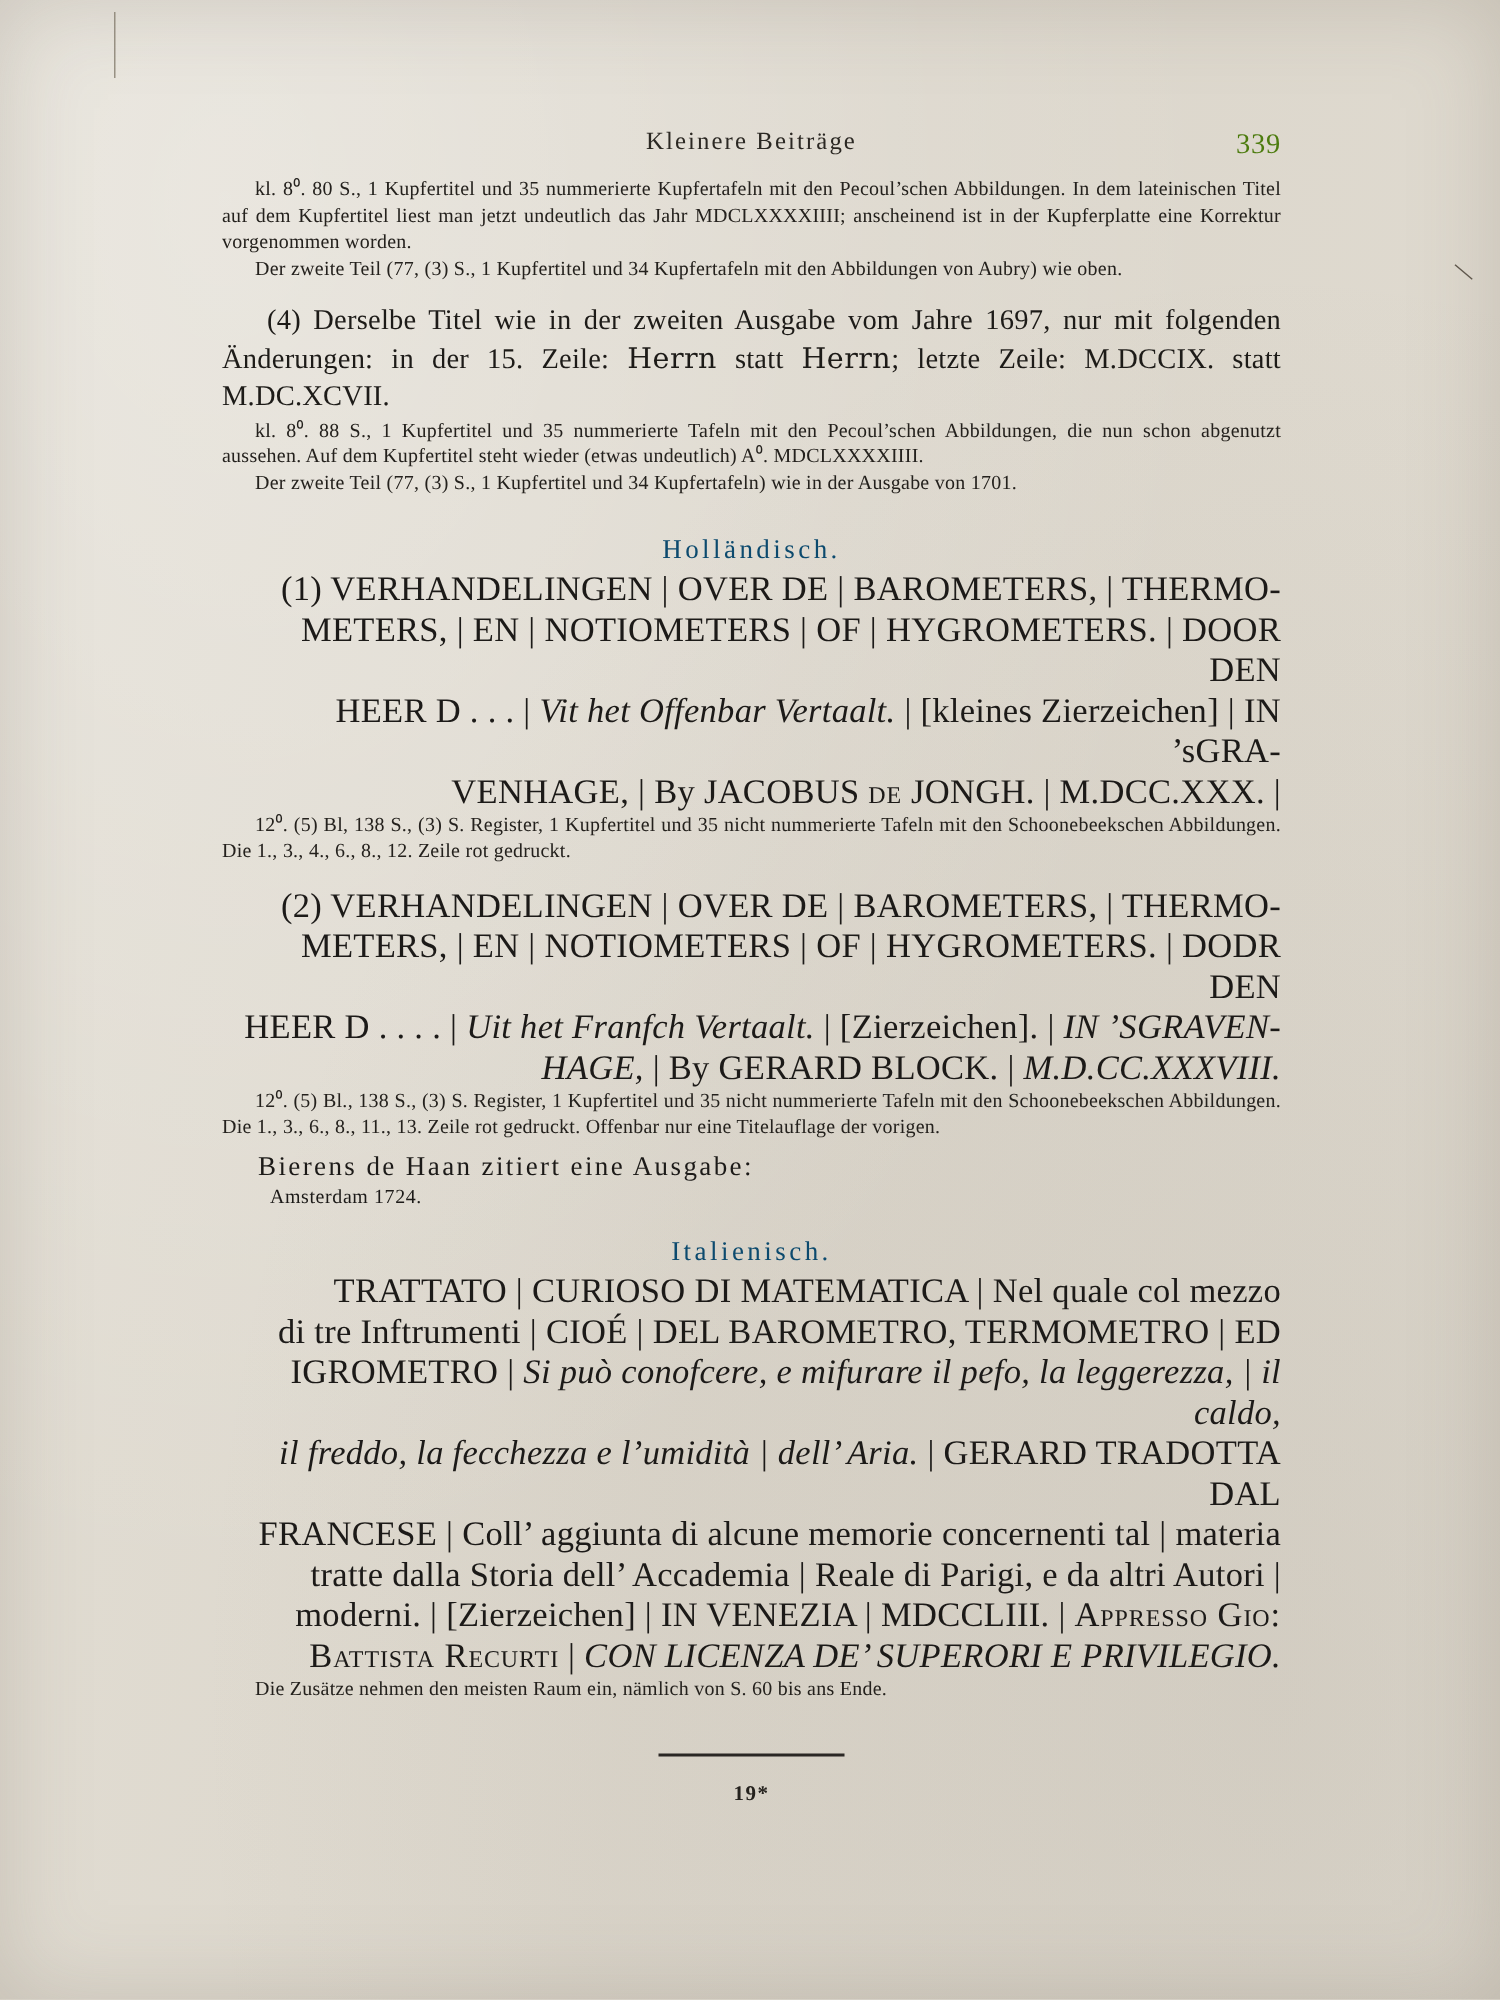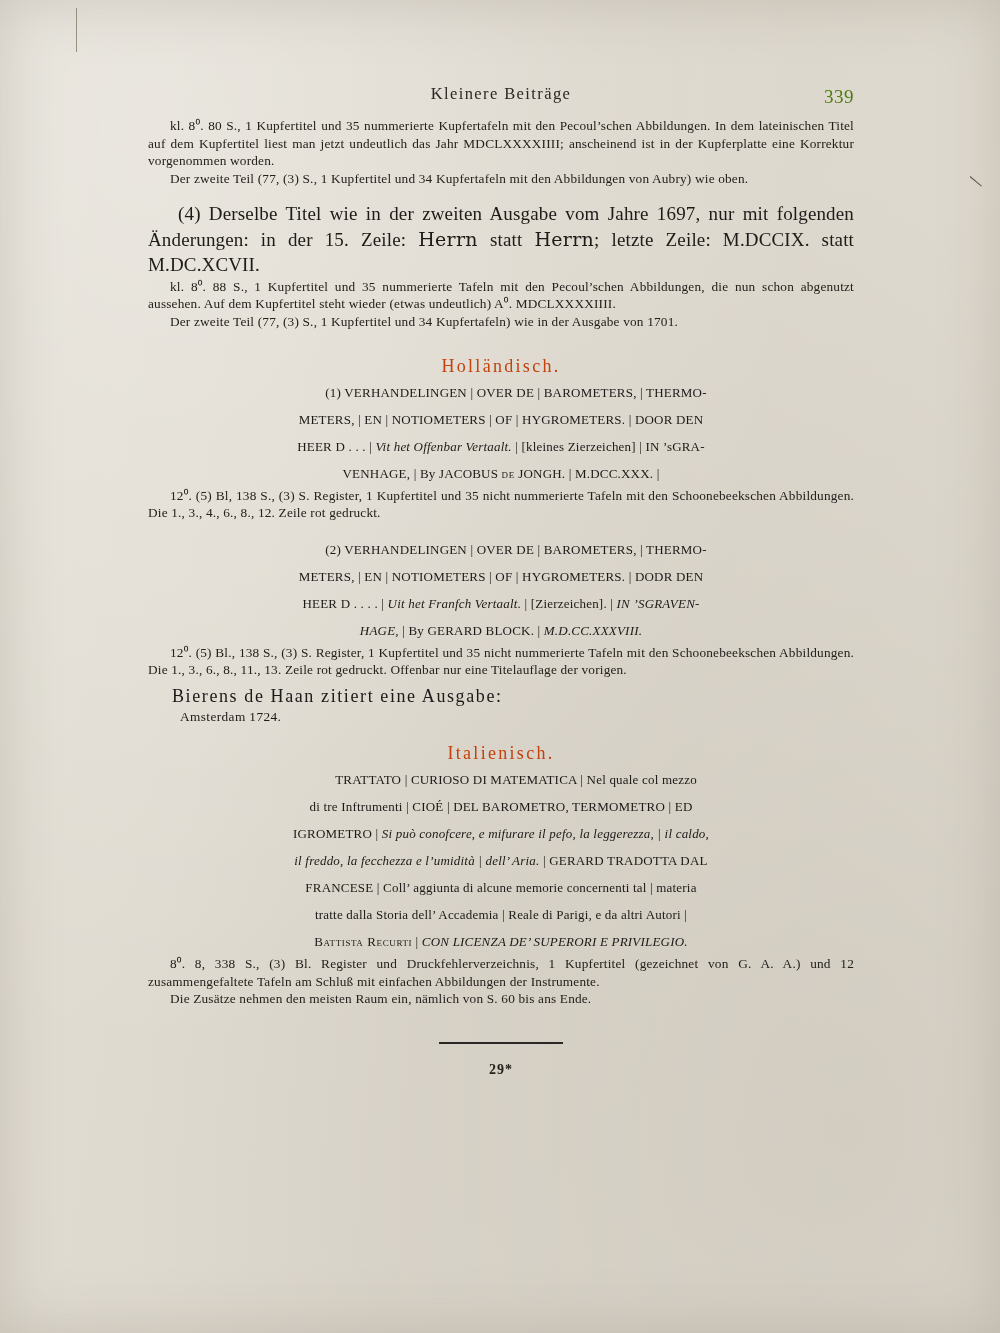--- a/index.html
+++ b/index.html
@@ -121,37 +121,37 @@
   }
   .gap-s { height: 7px; }
   .gap-m { height: 14px; }
   .gap-l { height: 21px; }
 
   .section-head {
     text-align: center;
     font-size: 18px;
     letter-spacing: 2.3px;
     margin: 4px 0 2px 0;
-    color: #c2410c;
+    color: #0c4a6e;
   }
 
   .sc {
     font-variant: small-caps;
     letter-spacing: .6px;
   }
   .it { font-style: italic; }
   .frak {
     font-family: "DejaVu Serif", serif;
     letter-spacing: .3px;
   }
   .title-block {
-    font-size: 13px;
+    font-size: 23px;
     line-height: 27px;
     letter-spacing: .2px;
-    text-align: center;
+    text-align: right;
   }
   .title-block .lead {
     padding-left: 30px;
   }
 
   .hr-rule {
     width: 124px;
     height: 2px;
     background: #2a2724;
     margin: 34px auto 0 auto;
@@ -237,24 +237,24 @@
 
     <div class="section-head">Italienisch.</div>
 
     <div class="title-block">
       <div class="lead">TRATTATO | CURIOSO DI MATEMATICA | Nel quale col mezzo</div>
       <div>di tre Inftrumenti | CIOÉ | DEL BAROMETRO, TERMOMETRO | ED</div>
       <div><span>IGROMETRO | </span><span class="it">Si può conofcere, e mifurare il pefo, la leggerezza, | il caldo,</span></div>
       <div><span class="it">il freddo, la fecchezza e l’umidità | dell’ Aria.</span><span> | GERARD TRADOTTA DAL</span></div>
       <div>FRANCESE | Coll’ aggiunta di alcune memorie concernenti tal | materia</div>
       <div>tratte dalla Storia dell’ Accademia | Reale di Parigi, e da altri Autori |</div>
+      <div><span>moderni. | [Zierzeichen] | IN VENEZIA | MDCCLIII. | </span><span class="sc">Appresso Gio:</span></div>
       <div><span class="sc">Battista Recurti</span><span> | </span><span class="it">CON LICENZA DE’ SUPERORI E PRIVILEGIO.</span></div>
     </div>
 
-    <p class="petit indent">8⁰. 8, 338 S., (3) Bl. Register und Druckfehlerverzeichnis, 1 Kupfertitel (gezeichnet von G. A. A.) und 12 zusammengefaltete Tafeln am Schluß mit einfachen Abbildungen der Instrumente.</p>
     <p class="petit indent">Die Zusätze nehmen den meisten Raum ein, nämlich von S. 60 bis ans Ende.</p>
 
     <div class="hr-rule"></div>
-    <div class="signature">29*</div>
+    <div class="signature">19*</div>
   </div>
 
   <div class="edge-shade"></div>
 </div>
 
 </body></html>

